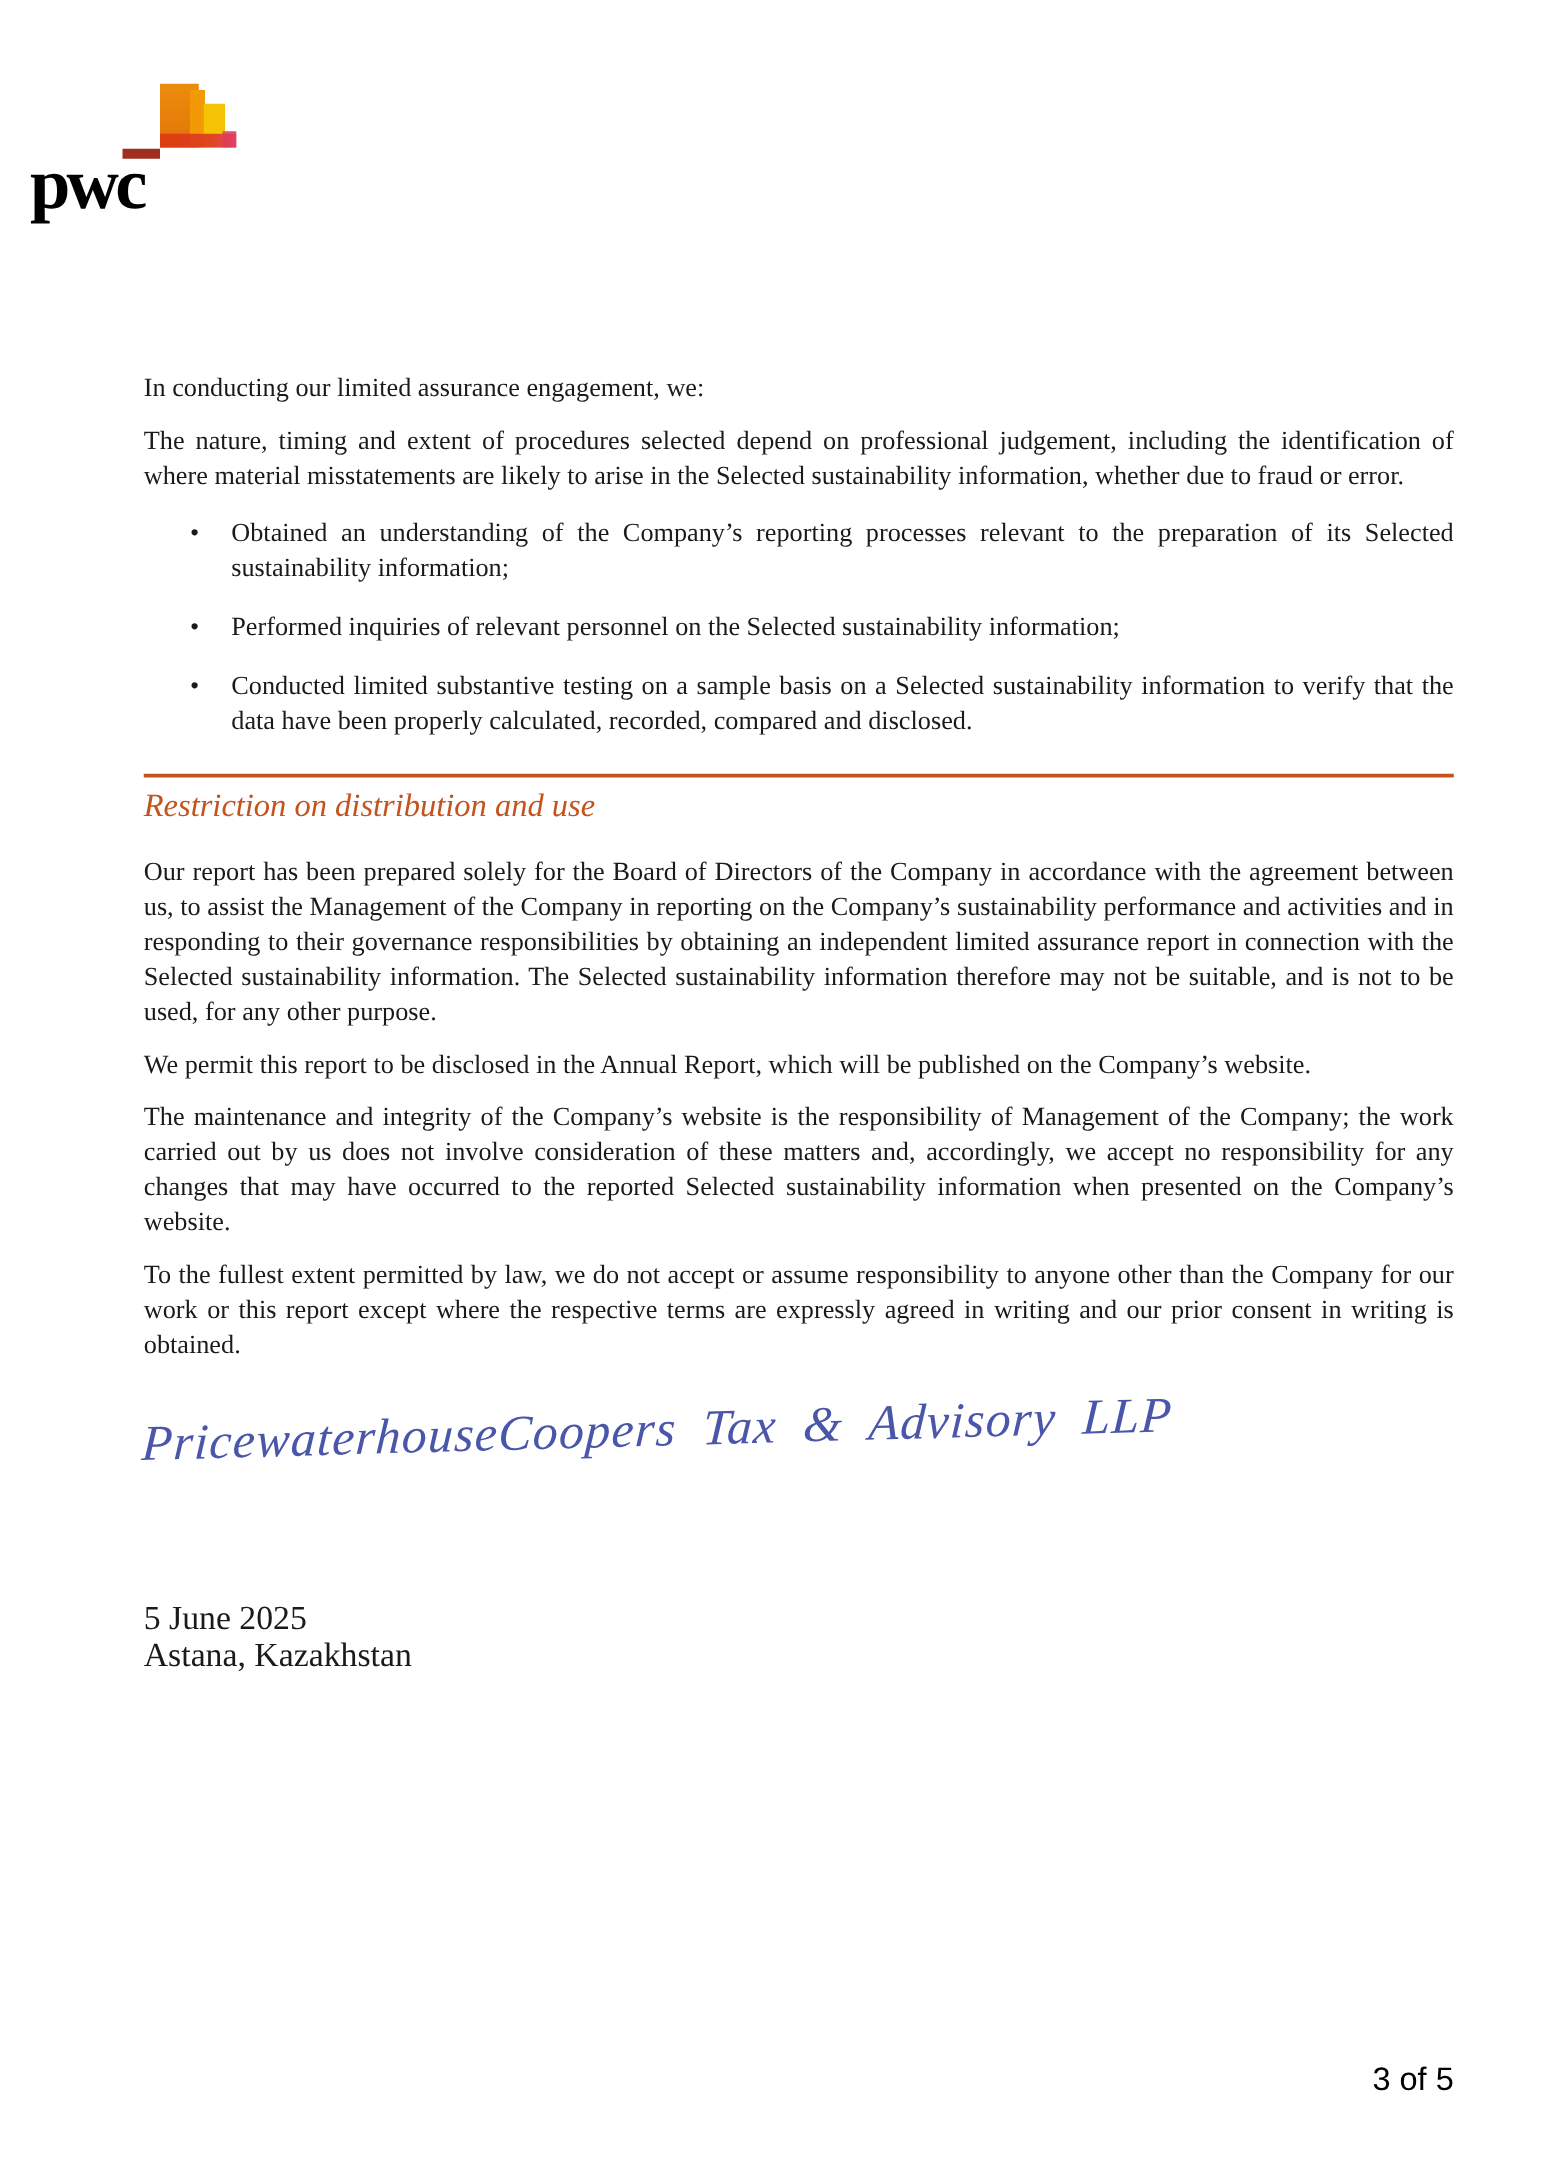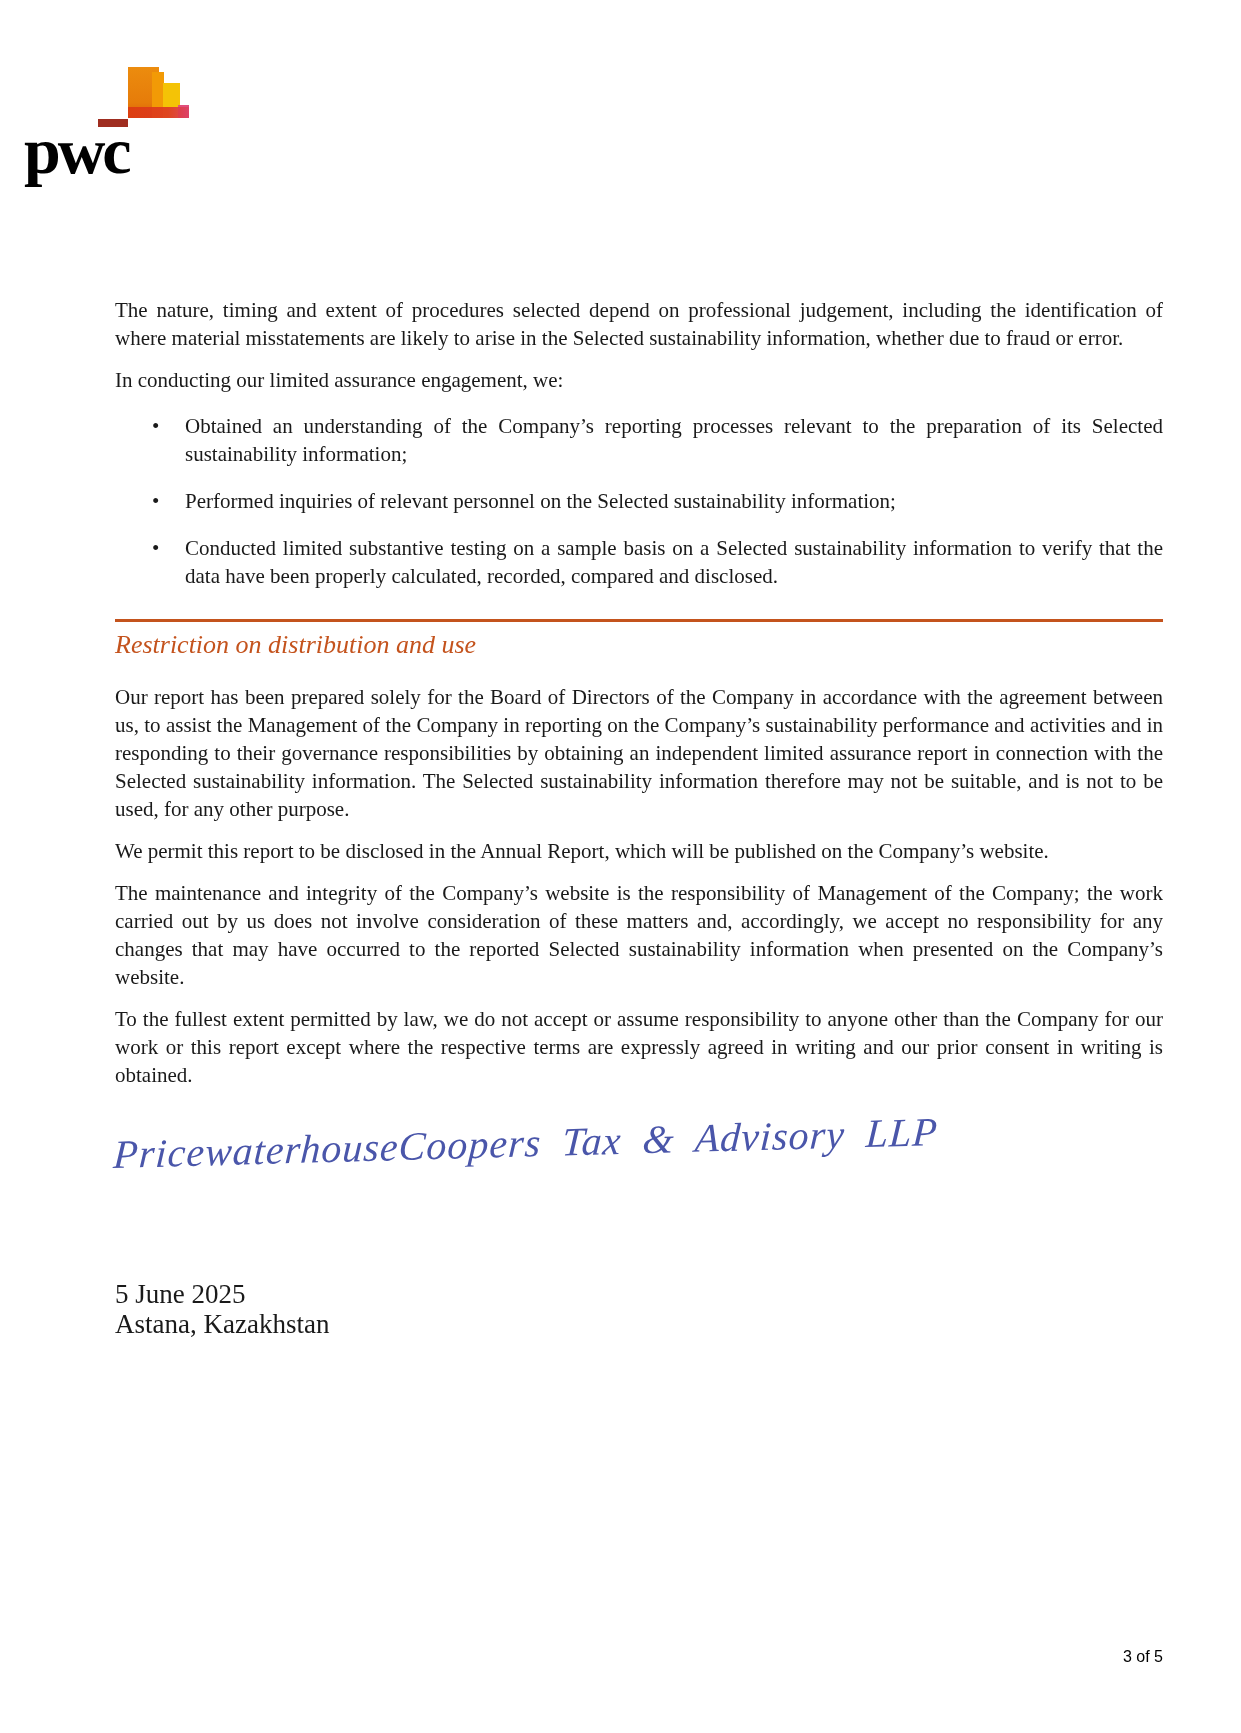--- a/index.html
+++ b/index.html
@@ -21,21 +21,21 @@
   .blk-orange1  { left: 30px; top: 5px;  width: 31px; height: 51px; background: linear-gradient(180deg,#ec8c0e 0%, #e67c0a 70%, #dc5c0a 100%); }
   .blk-orange2  { left: 54px; top: 10px; width: 12px; height: 46px; background: #f29a06; }
   .blk-yellow   { left: 65px; top: 21px; width: 17px; height: 35px; background: #f4c306; }
   .blk-pink     { left: 80px; top: 43px; width: 11px; height: 13px; background: #e04f7c; }
   .blk-redband  { left: 30px; top: 45px; width: 61px; height: 11px;
                   background: linear-gradient(90deg,#dc3b10 0%, #dd3a22 65%, #dd4166 100%);
                   opacity: .92; }
   .wordmark {
     position: absolute; left: 24px; top: 118px;
     font-family: "Liberation Serif", serif;
-    font-weight: bold; font-size: 66px; line-height: 1;
+    font-weight: bold; font-size: 58px; line-height: 1;
     letter-spacing: -3px; color: #000000; text-align: center;
   }
 
   
   .content {
     position: absolute; left: 115px; top: 296px; width: 1048px;
     font-size: 21px; line-height: 28px; text-align: justify;
   }
   .content p { margin: 0 0 14px 0; }
 
@@ -59,42 +59,42 @@
     transform: rotate(-1.6deg) skewX(-5deg);
     transform-origin: left top;
   }
 
   .sign-off { margin-top: 48px; font-size: 27px; line-height: 30px; text-align: left; }
 
   
   .page-number {
     position: absolute; top: 1648px; right: 78px;
     font-family: "Liberation Sans", sans-serif;
-    font-size: 16px; color: #000000;
+    font-size: 26px; color: #000000;
   }
 </style>
 </head>
 <body>
 
 <div class="page">
 
   <div class="logo">
     <div class="blk blk-orange1"></div>
     <div class="blk blk-orange2"></div>
     <div class="blk blk-yellow"></div>
     <div class="blk blk-pink"></div>
     <div class="blk blk-redband"></div>
     <div class="blk blk-darkred"></div>
   </div>
   <div class="wordmark">pwc</div>
 
   <div class="content">
 
+    <p>In conducting our limited assurance engagement, we:</p>
     <p>The nature, timing and extent of procedures selected depend on professional judgement, including the identification of where material misstatements are likely to arise in the Selected sustainability information, whether due to fraud or error.</p>
-    <p>In conducting our limited assurance engagement, we:</p>
 
     <ul class="bullets">
       <li>
         <span class="dot">•</span>
         <span>Obtained an understanding of the Company’s reporting processes relevant to the preparation of its Selected sustainability information;</span>
       </li>
       <li>
         <span class="dot">•</span>
         <span>Performed inquiries of relevant personnel on the Selected sustainability information;</span>
       </li>

